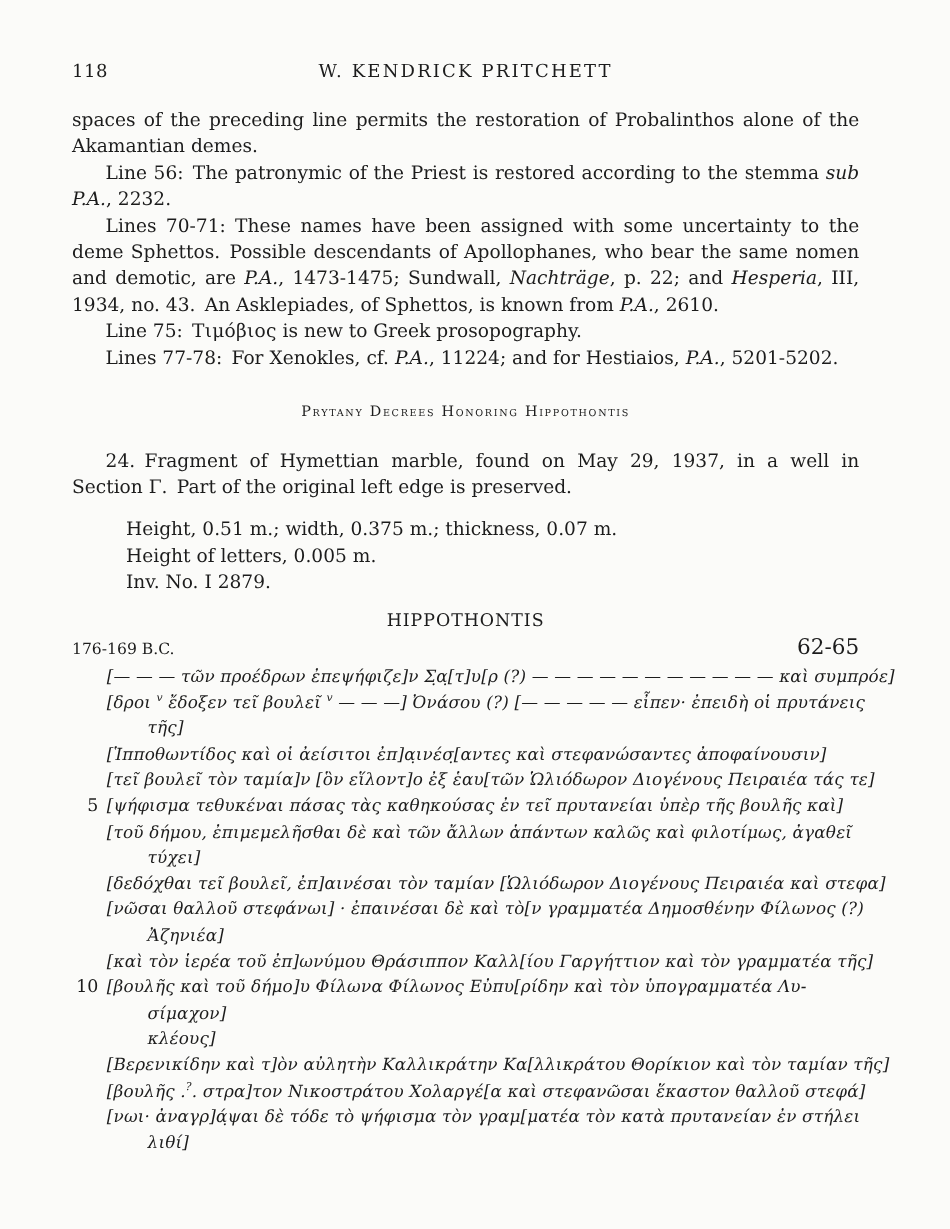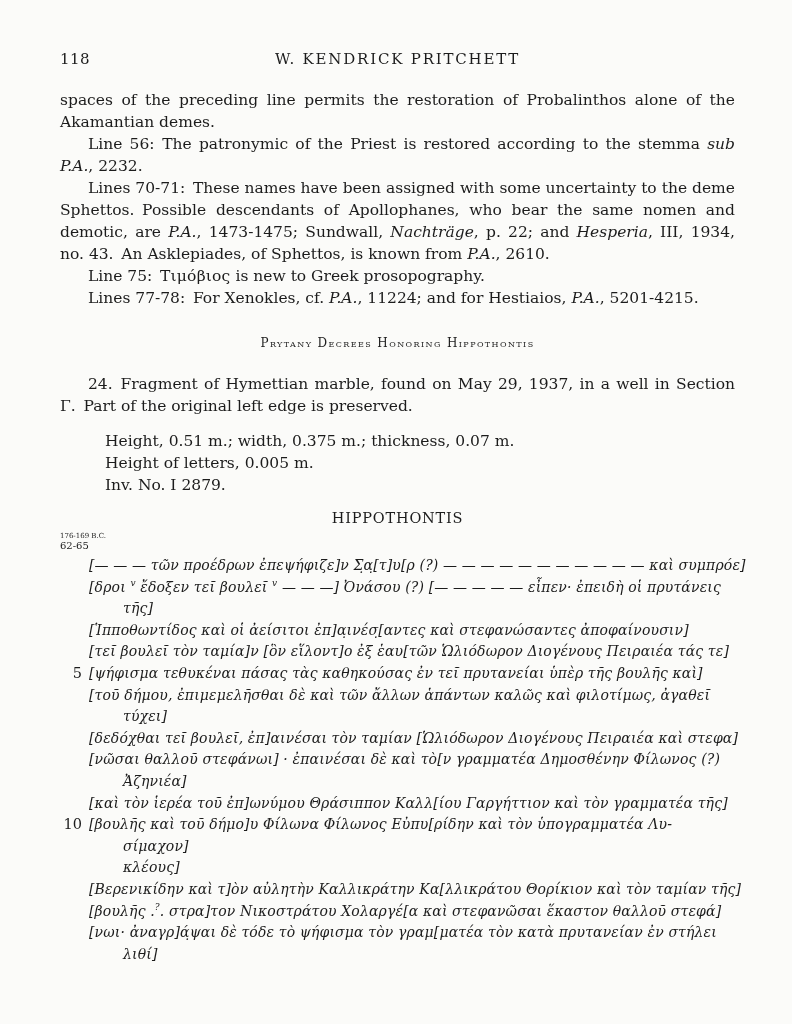--- a/index.html
+++ b/index.html
@@ -10,21 +10,21 @@
   body{
     width:792px;height:1024px;
     background:var(--paper);
     font-family:"DejaVu Serif","Liberation Serif",serif;
     color:var(--ink);
     overflow:hidden;
   }
   .page{
     box-sizing:border-box;
     width:792px;height:1024px;
-    padding:50px 57px 30px 60px;
+    padding:50px 76px 30px 60px;
   }
   
   .running-header{
     position:relative;
     text-align:center;
     font-size:15px;
     height:20px;
     margin-bottom:19px;
   }
   .page-num{position:absolute;left:0;top:0;letter-spacing:.5px;}
@@ -58,24 +58,23 @@
   
   .insc-title{
     text-align:center;
     font-size:14.5px;
     letter-spacing:.8px;
     margin-top:14px;
   }
   .insc-meta{
     display:flex;
     justify-content:space-between;
-    font-size:10px;
+    font-size:18px;
     margin-top:3px;
     margin-bottom:4px;
-    flex-direction:column;
   }
   .smallcaps{font-variant-caps:all-small-caps;}
   
   .insc-block{font-size:14px;}
   .insc-line{display:flex;line-height:21.6px;white-space:pre;}
   .insc-num{
     flex:0 0 22px;width:22px;
     text-align:right;
     padding-right:7px;
     font-style:normal;
@@ -100,21 +99,21 @@
     <span class="running-title">W. KENDRICK PRITCHETT</span>
   </header>
 
   <main>
 
     <div id="paragraphs-top">
         <p class="para"><span>spaces of the preceding line permits the restoration of Probalinthos alone of the Akamantian demes.</span></p>
         <p class="para indent"><span>Line 56: The patronymic of the Priest is restored according to the stemma </span><span class="seg-italic">sub P.A.</span><span>, 2232.</span></p>
         <p class="para indent"><span>Lines 70-71: These names have been assigned with some uncertainty to the deme Sphettos. Possible descendants of Apollophanes, who bear the same nomen and demotic, are </span><span class="seg-italic">P.A.</span><span>, 1473-1475; Sundwall, </span><span class="seg-italic">Nachträge</span><span>, p. 22; and </span><span class="seg-italic">Hesperia</span><span>, III, 1934, no. 43. An Asklepiades, of Sphettos, is known from </span><span class="seg-italic">P.A.</span><span>, 2610.</span></p>
         <p class="para indent"><span>Line 75: </span><span class="seg-greek">Τιμόβιος</span><span> is new to Greek prosopography.</span></p>
-        <p class="para indent"><span>Lines 77-78: For Xenokles, cf. </span><span class="seg-italic">P.A.</span><span>, 11224; and for Hestiaios, </span><span class="seg-italic">P.A.</span><span>, 5201-4215.</span></p>
+        <p class="para indent"><span>Lines 77-78: For Xenokles, cf. </span><span class="seg-italic">P.A.</span><span>, 11224; and for Hestiaios, </span><span class="seg-italic">P.A.</span><span>, 5201-5202.</span></p>
       </div>
 
     <h2 class="section-heading">Prytany Decrees Honoring Hippothontis</h2>
 
     <div id="paragraphs-entry">
         <p class="para indent"><span class="seg-bold">24.</span><span> Fragment of Hymettian marble, found on May 29, 1937, in a well in Section Γ. Part of the original left edge is preserved.</span></p>
       </div>
 
     <div class="measurements" id="measurements">
         <div>Height, 0.51 m.; width, 0.375 m.; thickness, 0.07 m.</div>

